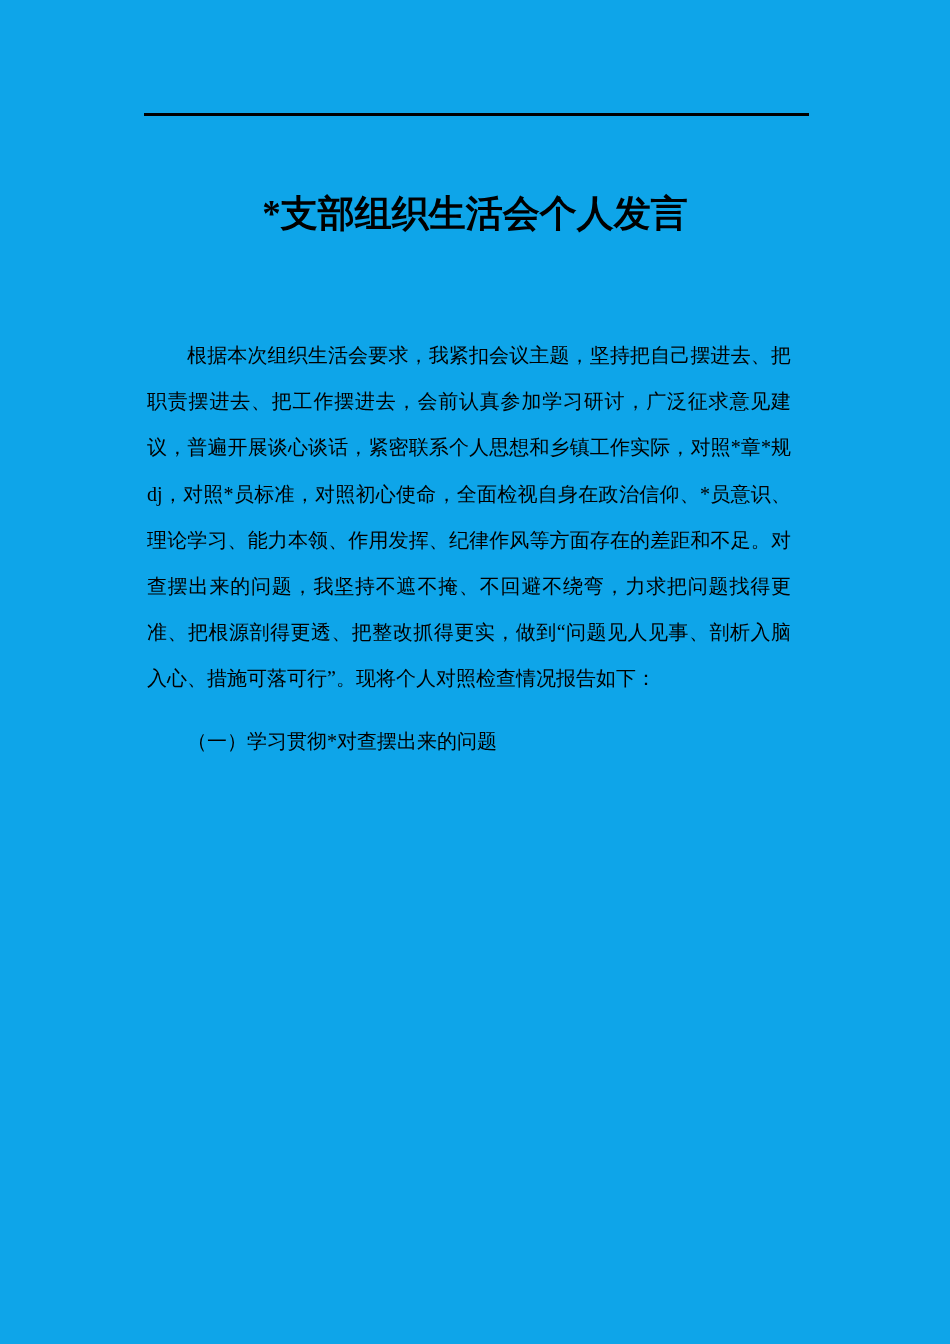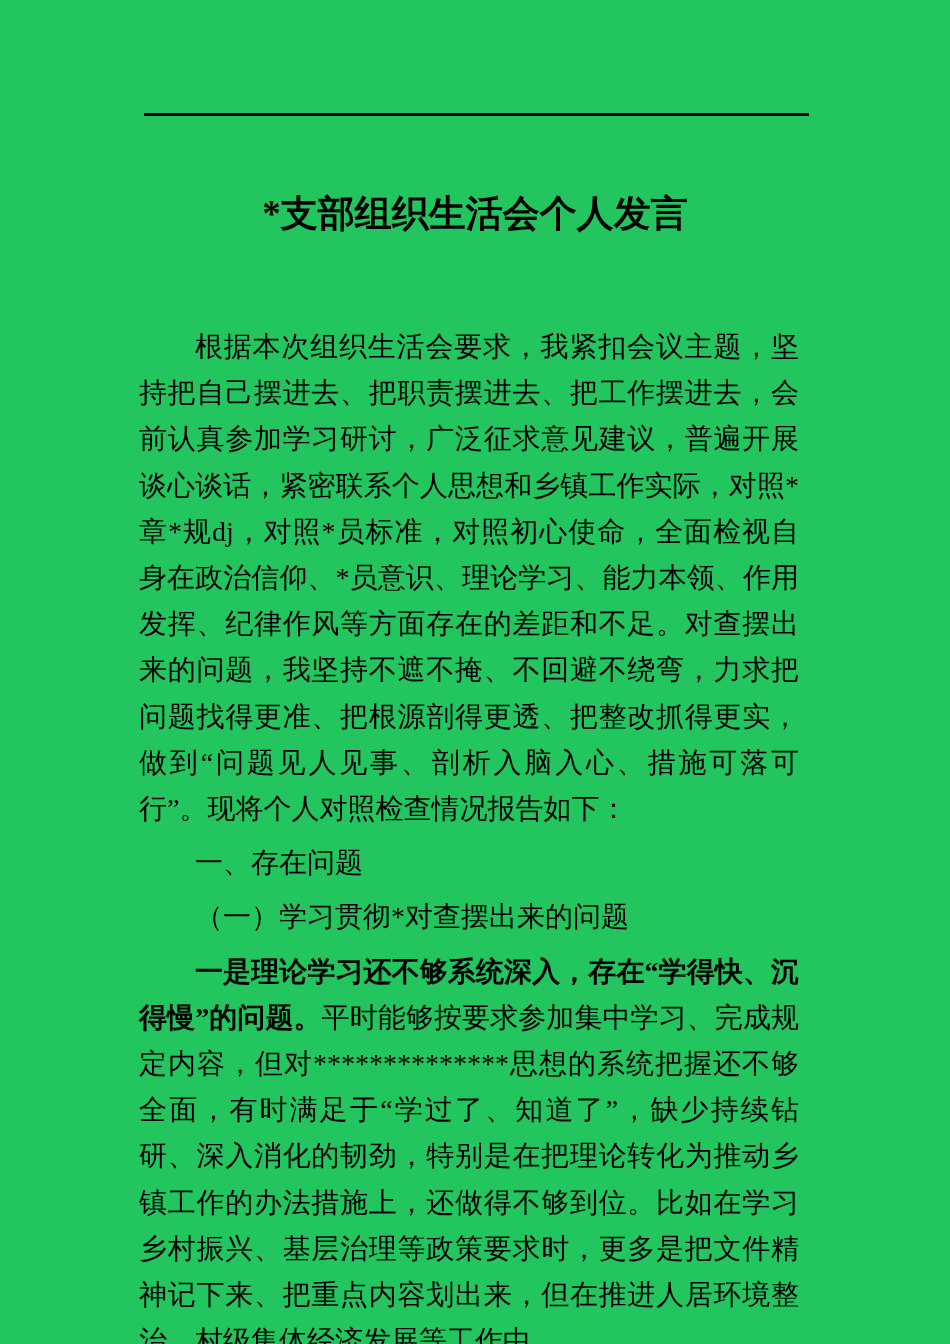--- a/index.html
+++ b/index.html
@@ -4,21 +4,21 @@
 <style>
   html, body {
     margin: 0;
     padding: 0;
     background: #ffffff;
   }
   .page {
     position: relative;
     width: 950px;
     height: 1344px;
-    background: #22c55e;
+    background: #0ea5e9;
     color: #000000;
     overflow: hidden;
     font-family: "Liberation Serif", "DejaVu Serif", serif;
   }
   .header-rule {
     position: absolute;
     left: 144px;
     top: 113px;
     width: 665px;
     height: 3px;
@@ -45,24 +45,24 @@
     width: 676px;
     font-size: 28px;
     line-height: 46.2px;
     color: #000000;
     text-align: justify;
     text-justify: inter-character;
   }
   .doc-body p,
   .doc-body h2,
   .doc-body h3 {
-    margin: 8px;
+    margin: 16px;
     padding: 0;
     text-indent: 2em;
-    font-size: 28px;
+    font-size: 20px;
     line-height: 46.2px;
     font-weight: 400;
   }
   .para {
     font-family: "Liberation Serif", "DejaVu Serif", serif;
   }
   .heading-1 {
     font-family: "Liberation Sans", "DejaVu Sans", sans-serif;
     font-weight: 700;
   }
@@ -83,20 +83,18 @@
 <div class="page">
 
   <div class="header-rule"></div>
 
   <h1 class="doc-title">*支部组织生活会个人发言</h1>
 
   <div class="doc-body">
 
     <p class="para">根据本次组织生活会要求，我紧扣会议主题，坚持把自己摆进去、把职责摆进去、把工作摆进去，会前认真参加学习研讨，广泛征求意见建议，普遍开展谈心谈话，紧密联系个人思想和乡镇工作实际，对照*章*规dj，对照*员标准，对照初心使命，全面检视自身在政治信仰、*员意识、理论学习、能力本领、作用发挥、纪律作风等方面存在的差距和不足。对查摆出来的问题，我坚持不遮不掩、不回避不绕弯，力求把问题找得更准、把根源剖得更透、把整改抓得更实，做到“问题见人见事、剖析入脑入心、措施可落可行”。现将个人对照检查情况报告如下：</p>
 
-    <h2 class="heading-1">一、存在问题</h2>
 
     <h3 class="heading-2">（一）学习贯彻*对查摆出来的问题</h3>
 
-    <p class="para"><strong class="run-bold">一是理论学习还不够系统深入，存在“学得快、沉得慢”的问题。</strong><span class="run">平时能够按要求参加集中学习、完成规定内容，但对**************思想的系统把握还不够全面，有时满足于“学过了、知道了”，缺少持续钻研、深入消化的韧劲，特别是在把理论转化为推动乡镇工作的办法措施上，还做得不够到位。比如在学习乡村振兴、基层治理等政策要求时，更多是把文件精神记下来、把重点内容划出来，但在推进人居环境整治、村级集体经济发展等工作中</span></p>
 
   </div>
 </div>
 
 </body></html>

